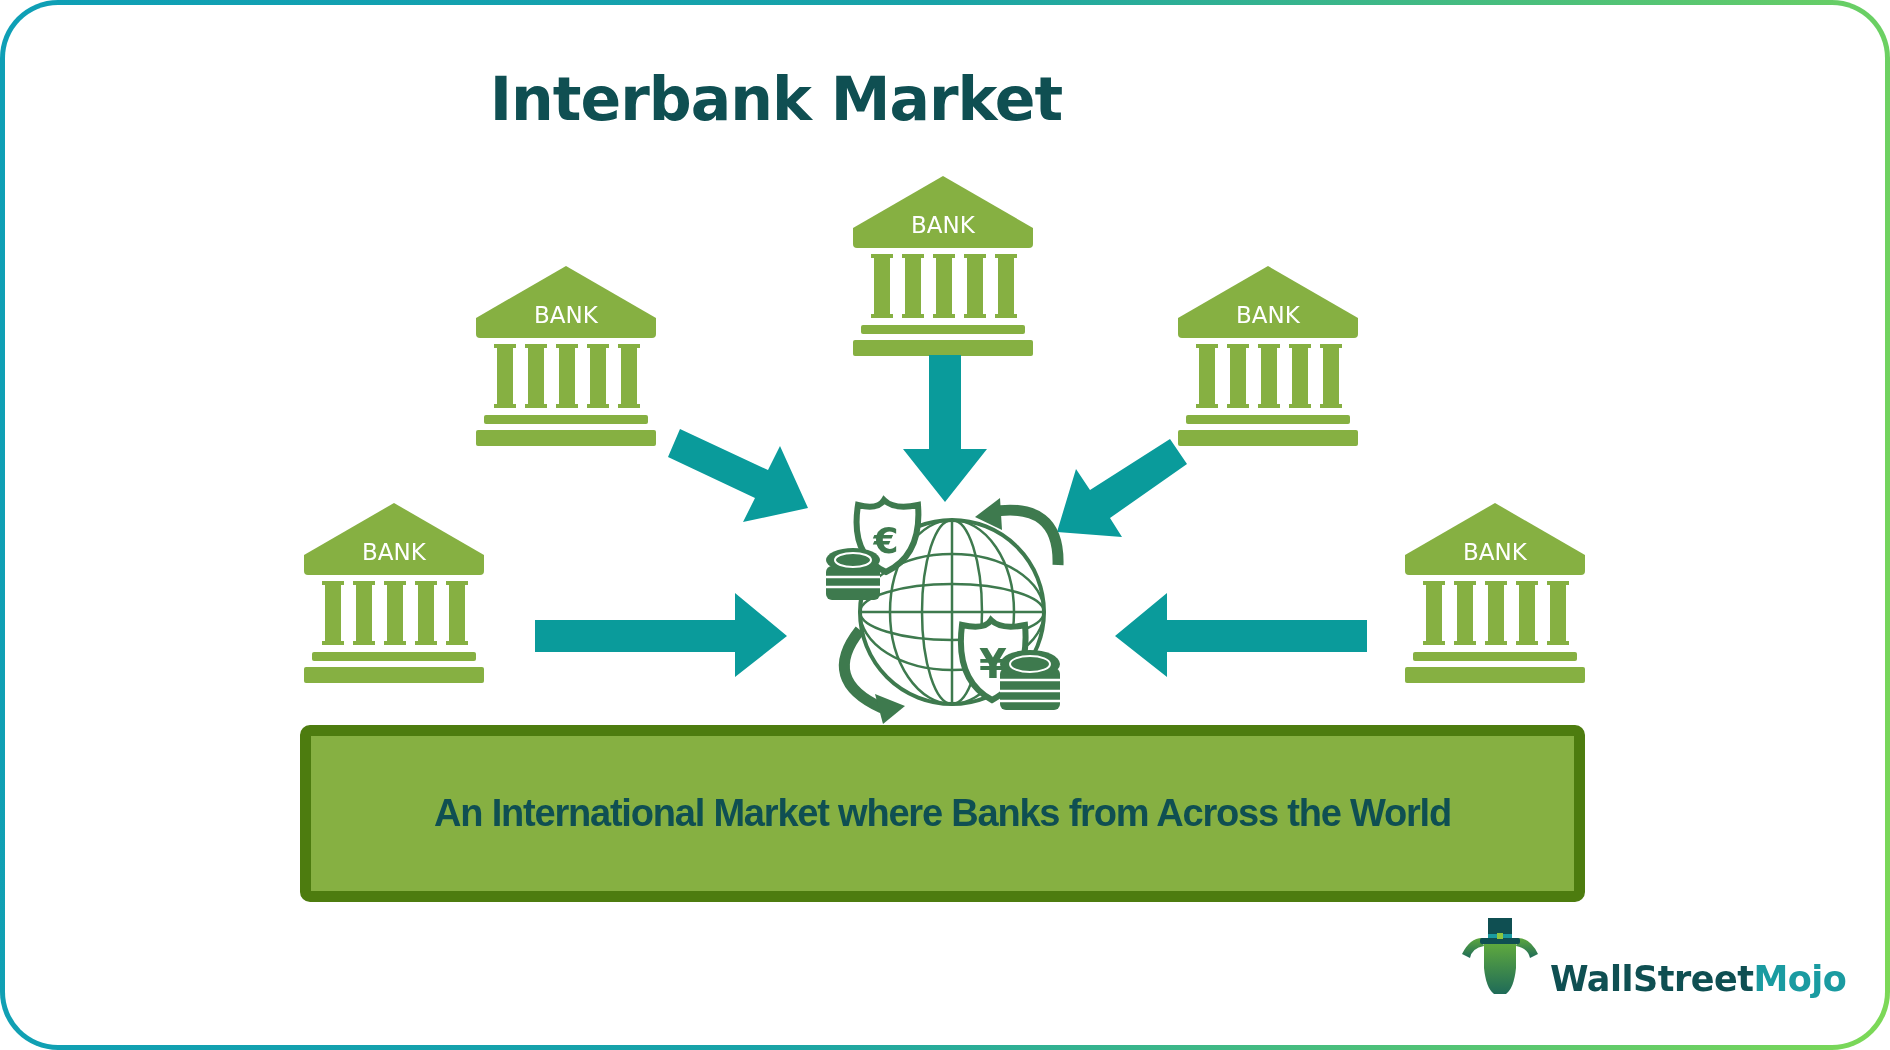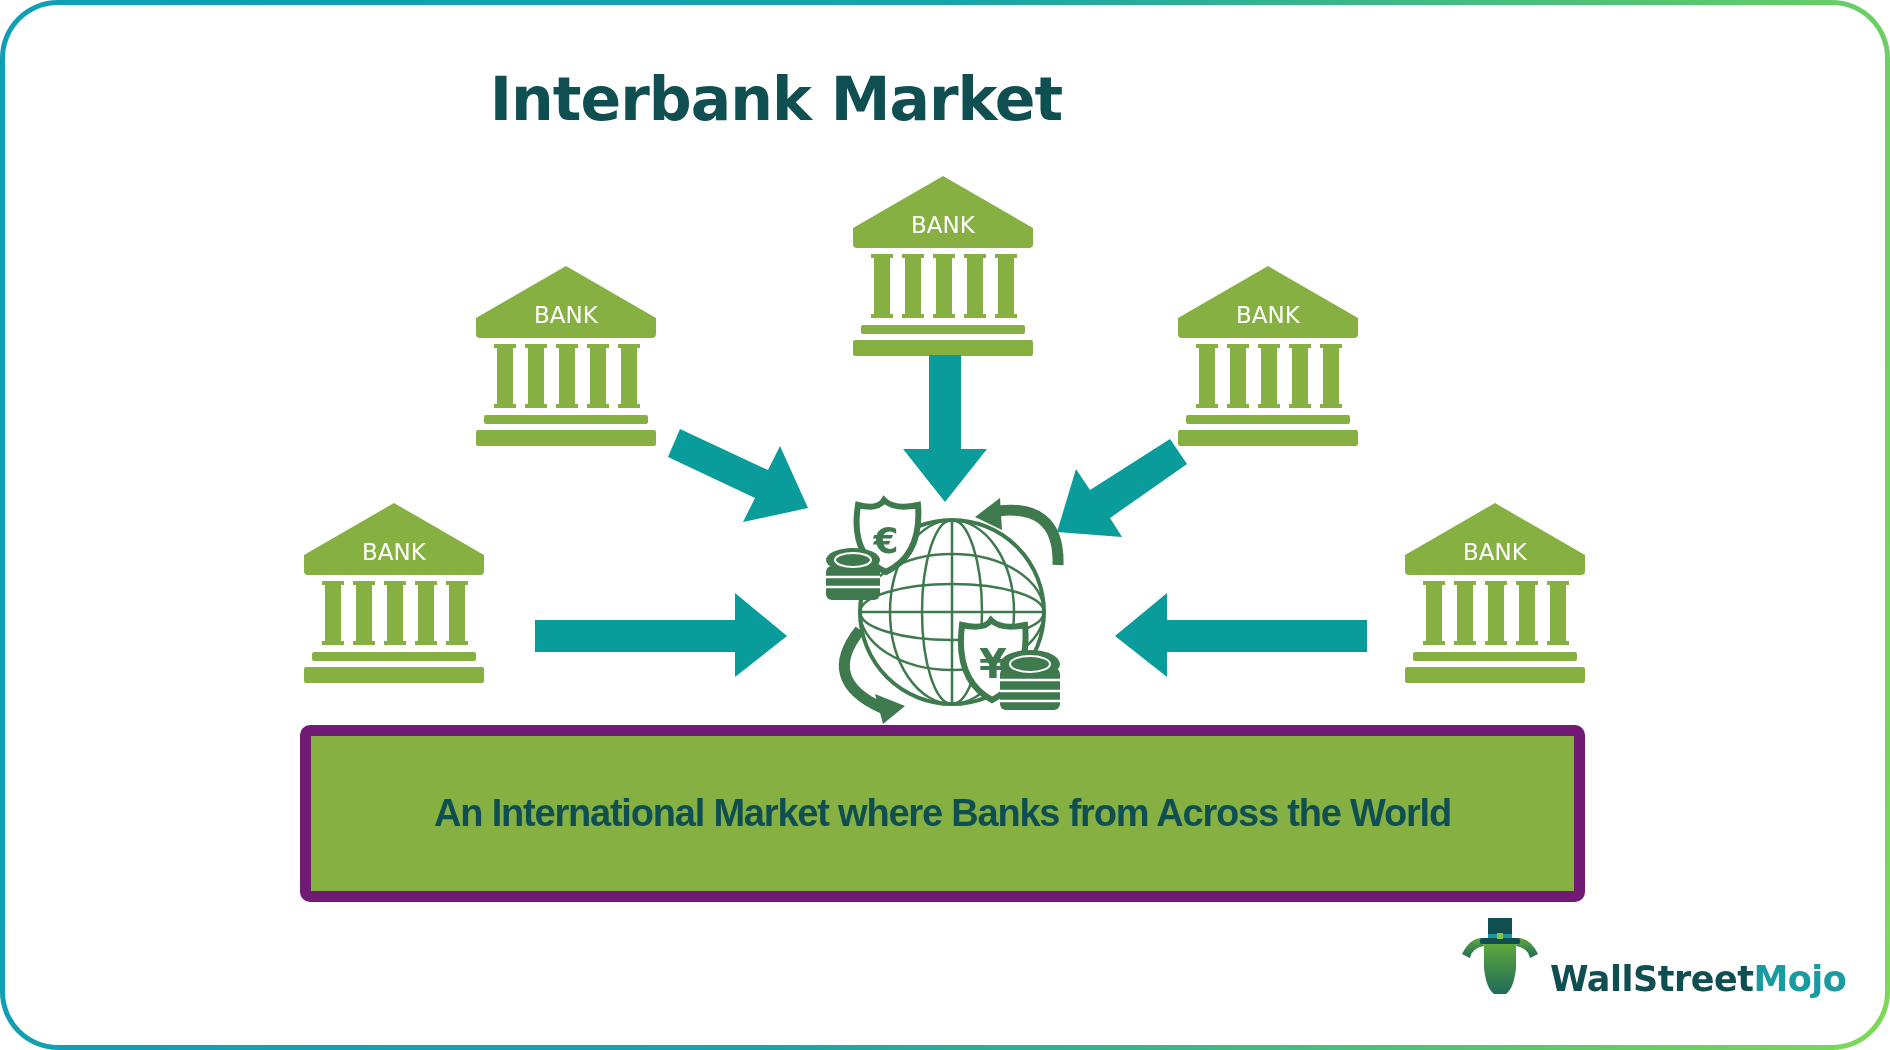--- a/index.html
+++ b/index.html
@@ -19,21 +19,21 @@
     background: #ffffff; border-radius: 53px; position: relative;
   }
   .title {
     position: absolute; left: 0; top: 38px; width: 1552px; text-align: center;
     font-family: "DejaVu Sans", sans-serif; font-weight: bold;
     font-size: 60px; letter-spacing: -1px; color: #0f4f52; line-height: 78px; margin-top: 22px;
   }
   svg.art { position: absolute; left: 0; top: 0; }
   .caption-box {
     position: absolute; left: 300px; top: 725px; width: 1285px; height: 177px;
-    box-sizing: border-box; border: 11px solid #701a75; border-radius: 10px;
+    box-sizing: border-box; border: 11px solid #4d7c0f; border-radius: 10px;
     background: #86b042;
     display: flex; flex-direction: column; align-items: center; justify-content: center; gap: 16px;
   }
   .caption-line {
     font-family: "Liberation Sans", sans-serif; font-weight: bold;
     font-size: 38px; letter-spacing: -1.2px; color: #0f4f52; line-height: 47px;
     white-space: nowrap;
   }
   .logo {
     position: absolute; left: 1458px; top: 916px; height: 80px;

